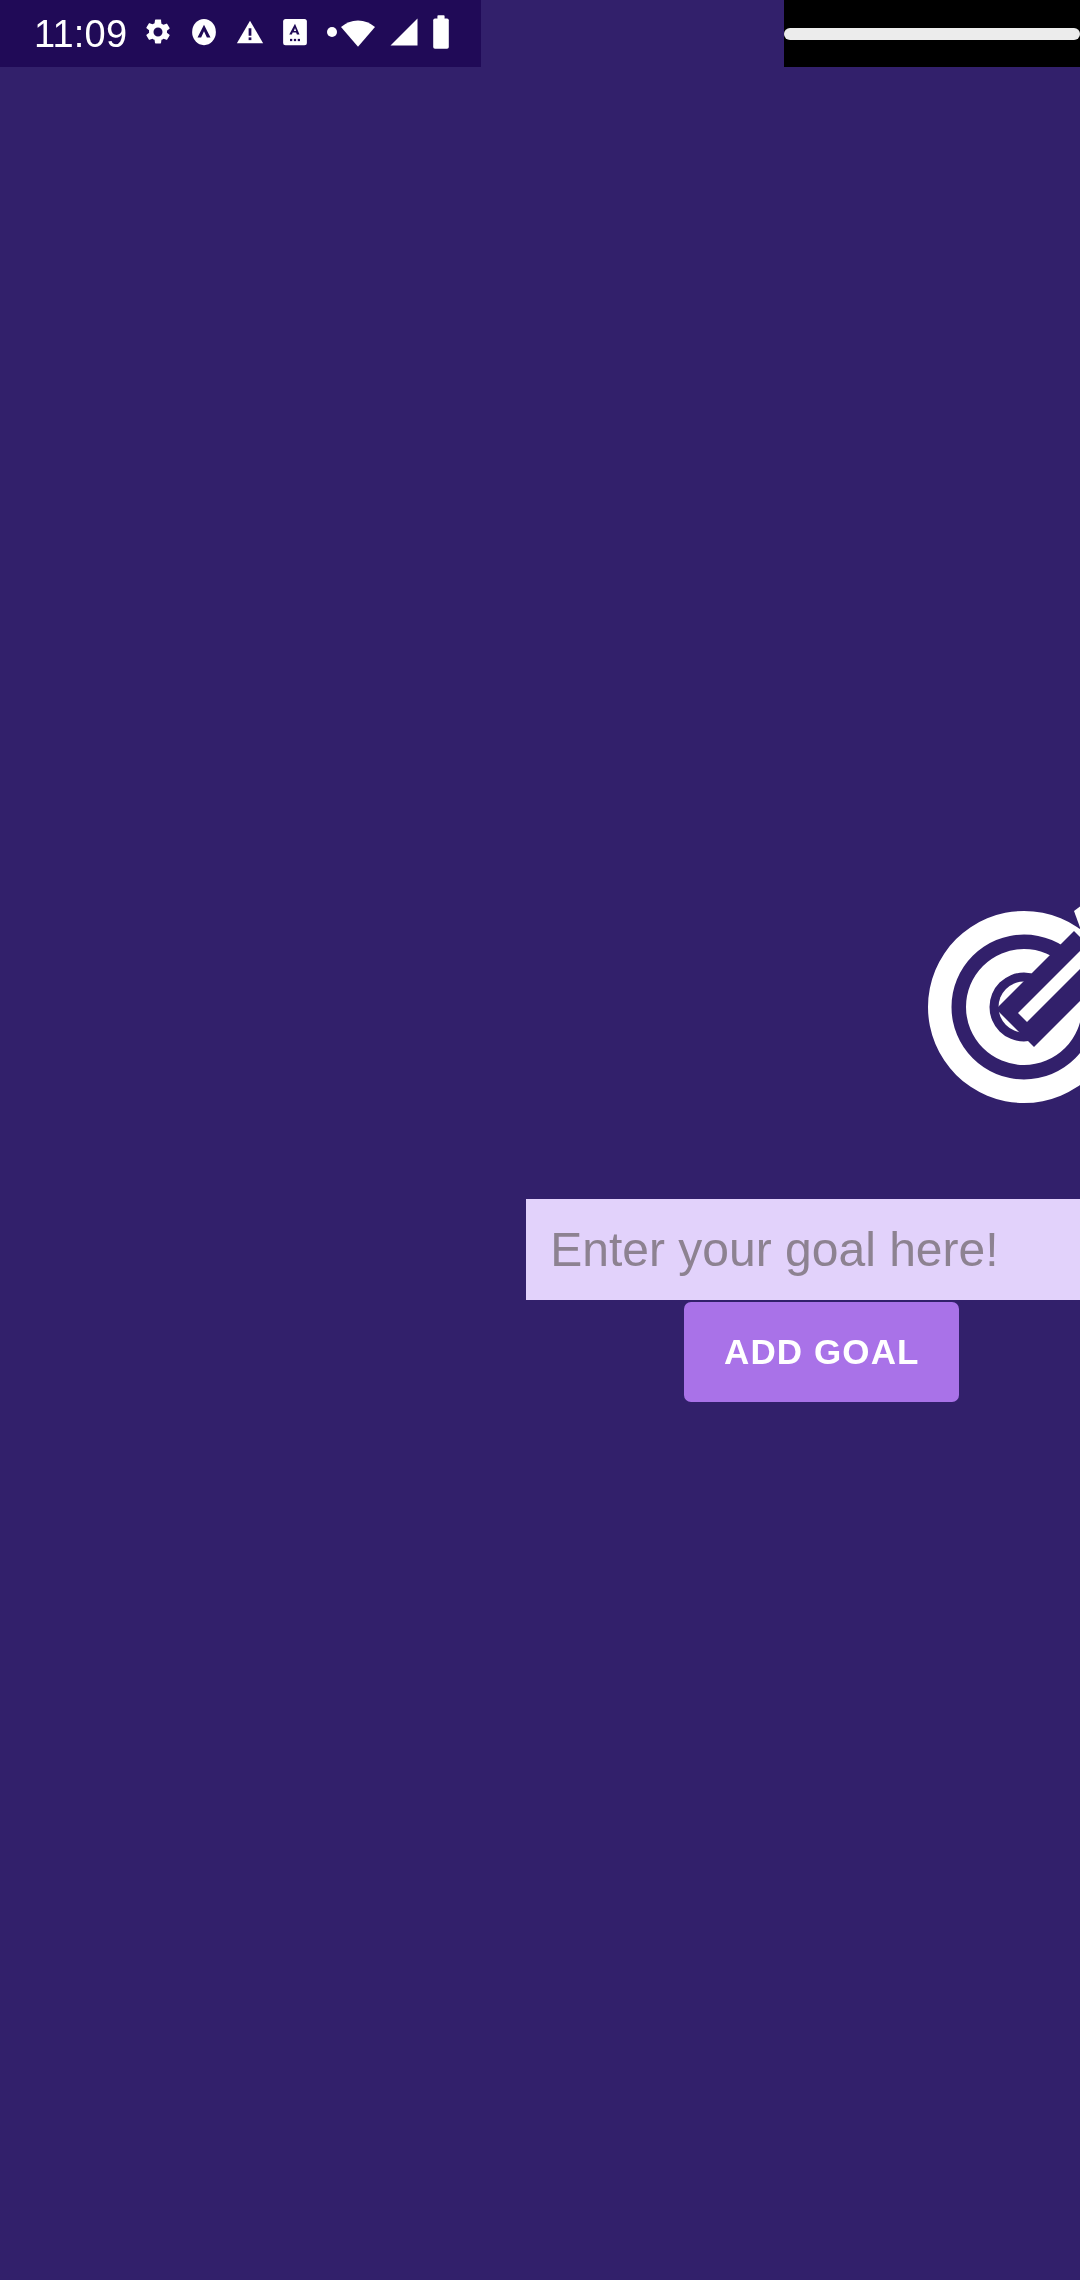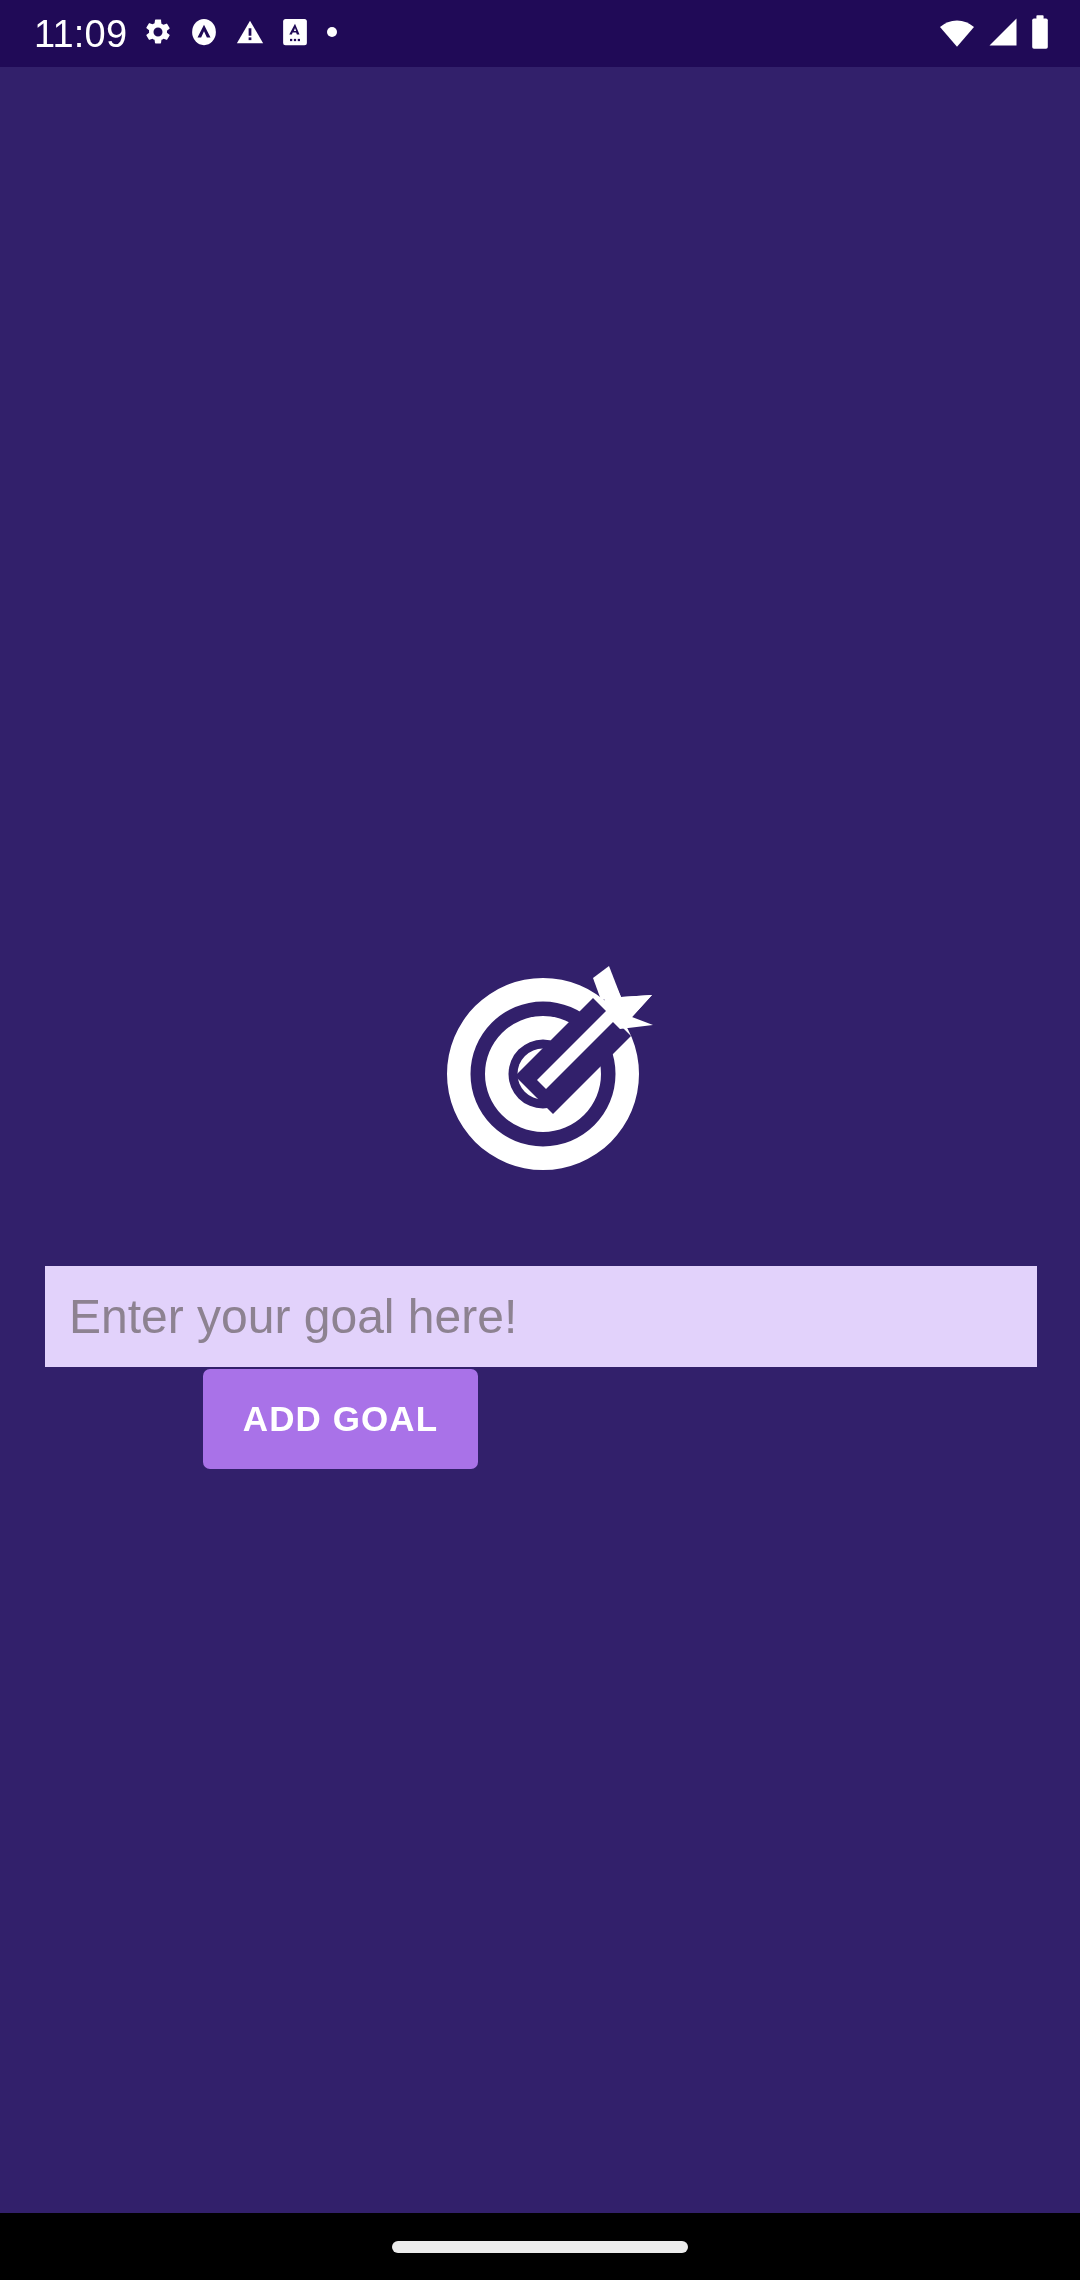--- a/index.html
+++ b/index.html
@@ -6,21 +6,21 @@
   html, body {
     width:1080px; height:2280px;
     background:#000;
     font-family:"Liberation Sans", sans-serif;
     overflow:hidden;
   }
   #screen {
     position:relative;
     width:1080px; height:2280px;
     background:#32206b;
-    display:flex; flex-direction:column;
+    display:flex; flex-direction:row;
   }
 
   
   #statusbar {
     height:67px;
     background:#200a57;
     display:flex; align-items:center;
     padding:0 30px 0 34px;
     flex:0 0 auto;
   }

